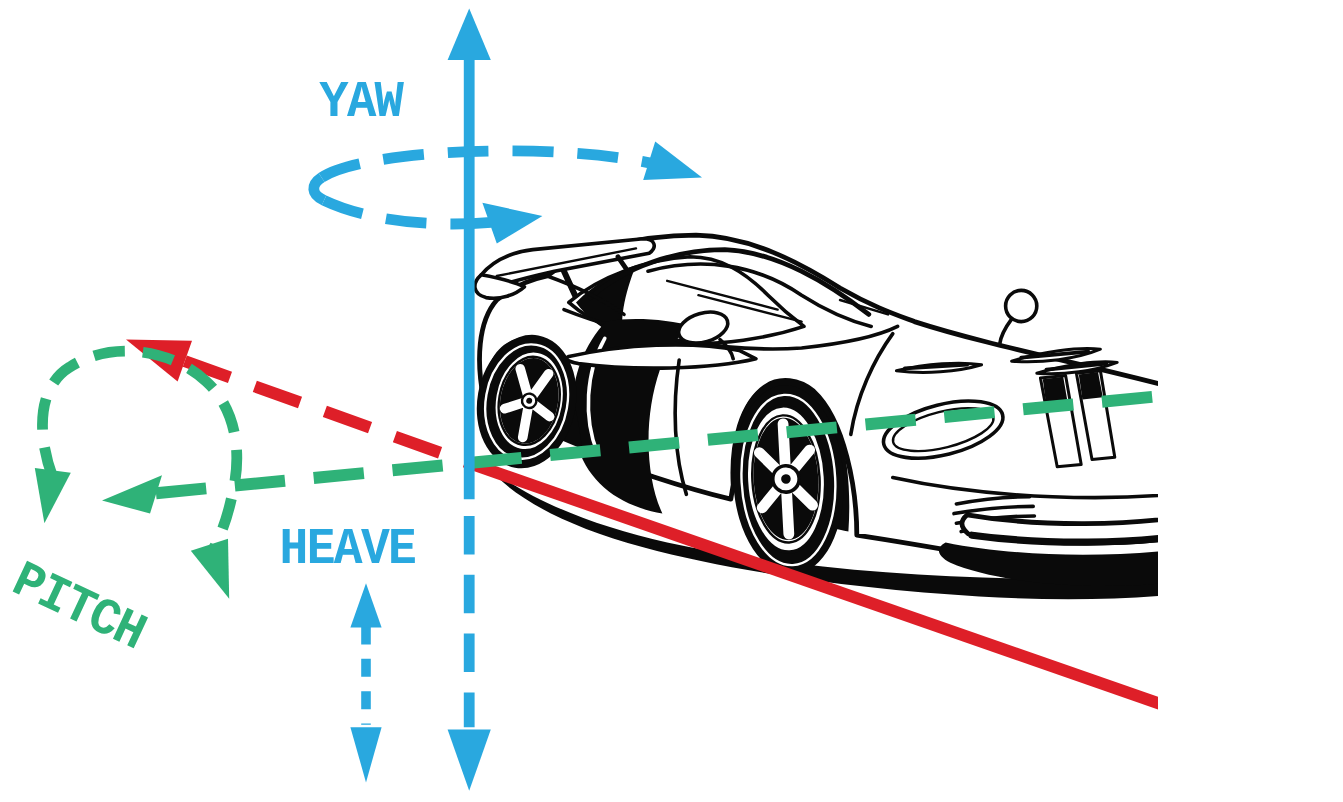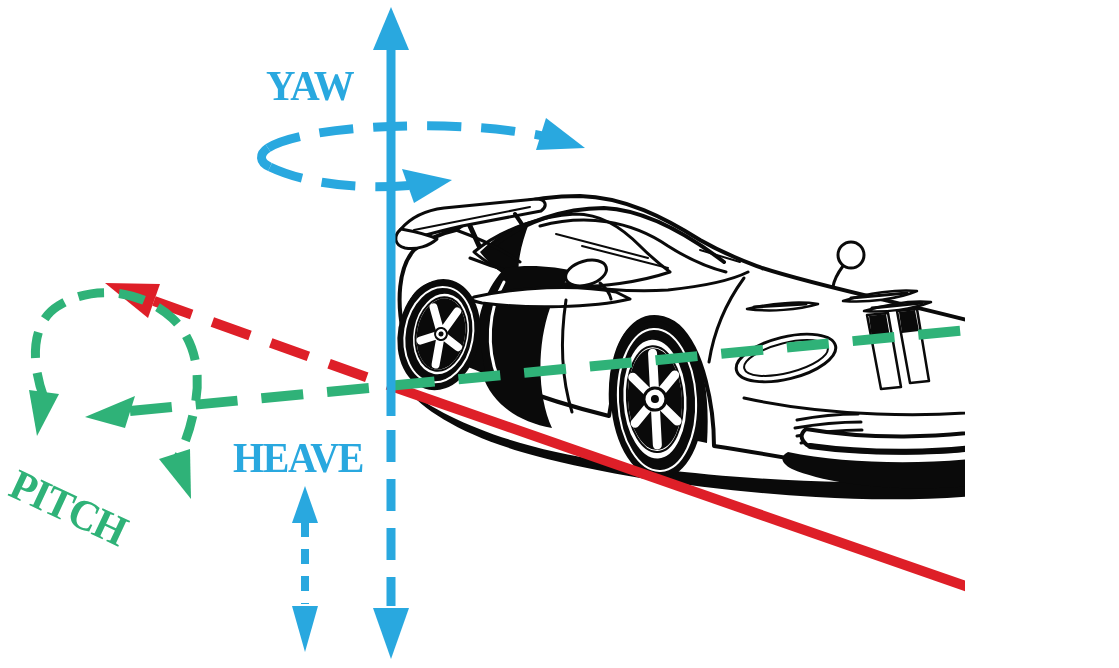--- a/index.html
+++ b/index.html
@@ -1,17 +1,17 @@
 <!DOCTYPE html>
 <html style="--blue: #29a8df; --green: #2fb278; --red: #de1f28; --ink: #0a0a0a; --bg: #ffffff;"><head>
 <meta charset="utf-8">
 <style>
   html,body{margin:0;padding:0;background:var(--bg,#ffffff);}
   .stage{position:relative;width:965px;height:668px;background:var(--bg,#ffffff);
-         font-family:Liberation Serif, serif;overflow:hidden;text-align:right;}
+         font-family:Liberation Mono, monospace;overflow:hidden;text-align:right;}
   .stage svg{position:absolute;left:0;top:0;}
   .axis-label{position:absolute;font-weight:bold;font-size:43px;line-height:1;
               letter-spacing:-1.5px;transform-origin:0 0;white-space:nowrap;}
   .lbl-yaw{left:266px;top:64px;color:var(--blue,#29a8df);transform:scaleX(0.95);}
   .lbl-heave{left:233px;top:436px;color:var(--blue,#29a8df);transform:scaleX(0.93);}
   .lbl-pitch{left:22px;top:462px;color:var(--green,#2fb278);transform:rotate(25deg) scaleX(0.95);}
   
   .s-ink{stroke:var(--ink,#0a0a0a);}  .f-ink{fill:var(--ink,#0a0a0a);}
   .s-blue{stroke:var(--blue,#29a8df);} .f-blue{fill:var(--blue,#29a8df);}
   .s-green{stroke:var(--green,#2fb278);} .f-green{fill:var(--green,#2fb278);}

